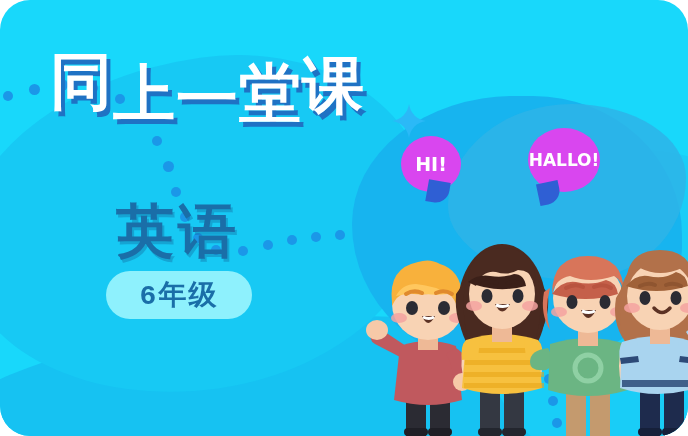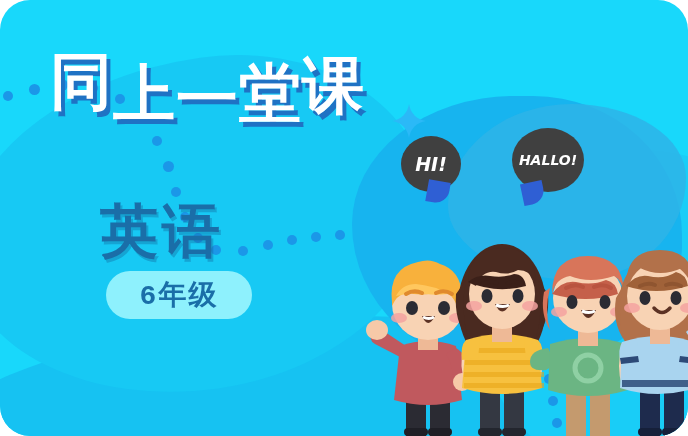--- a/index.html
+++ b/index.html
@@ -79,21 +79,21 @@
   }
   .title span{display:inline-block;}
   .t0{transform:translateY(-4px);}
   .t1{transform:translateY(8px);}
   .t2{transform:translateY(13px);}
   .t3{transform:translateY(7px);}
   .t4{transform:translateY(0px);}
 
   .subtitle{
     position:absolute;
-    left:100px; top:193px;
+    left:116px; top:193px;
     font-size:58px;
     font-weight:bold;
     color:#1a6ea8;
     letter-spacing:4px;
     font-family:"DejaVu Sans","Liberation Sans",sans-serif;
     text-shadow:2px 3px 0 rgba(18,95,150,.35);
     text-align:right;
   }
 
   .grade-badge{
@@ -106,45 +106,44 @@
     color:#1a6ea8;
     font-size:28px;
     font-weight:bold;
     letter-spacing:2px;
     font-family:Liberation Mono, monospace;
   }
 
   
   .bubble{
     position:absolute;
-    background:#404040;
+    background:#d946ef;
     border-radius:50%;
     display:flex;align-items:center;justify-content:center;
     color:#fff;
-    font-style:italic;
     font-weight:bold;
     font-family:"DejaVu Sans","Liberation Sans",sans-serif;
   }
   .bubble:after{
     content:"";
     position:absolute;
     width:22px;height:22px;
     background:#2f5fd4;
     border-radius:0 0 14px 0;
   }
   .bubble-hi{
     left:401px; top:136px;
     width:60px;height:56px;
     font-size:19px;
   }
   .bubble-hi:after{ left:26px; bottom:-11px; transform:rotate(10deg);}
   .bubble-hallo{
-    left:512px; top:128px;
+    left:528px; top:128px;
     width:72px;height:64px;
-    font-size:14px;
+    font-size:17px;
   }
   .bubble-hallo:after{ left:10px; bottom:-12px; transform:rotate(-12deg);}
 
   
   .kids{position:absolute;left:352px;top:186px;width:310px;height:250px;}
   .kid{position:absolute;bottom:0;}
   .kid svg{display:block;}
 </style>
 </head>
 <body>

